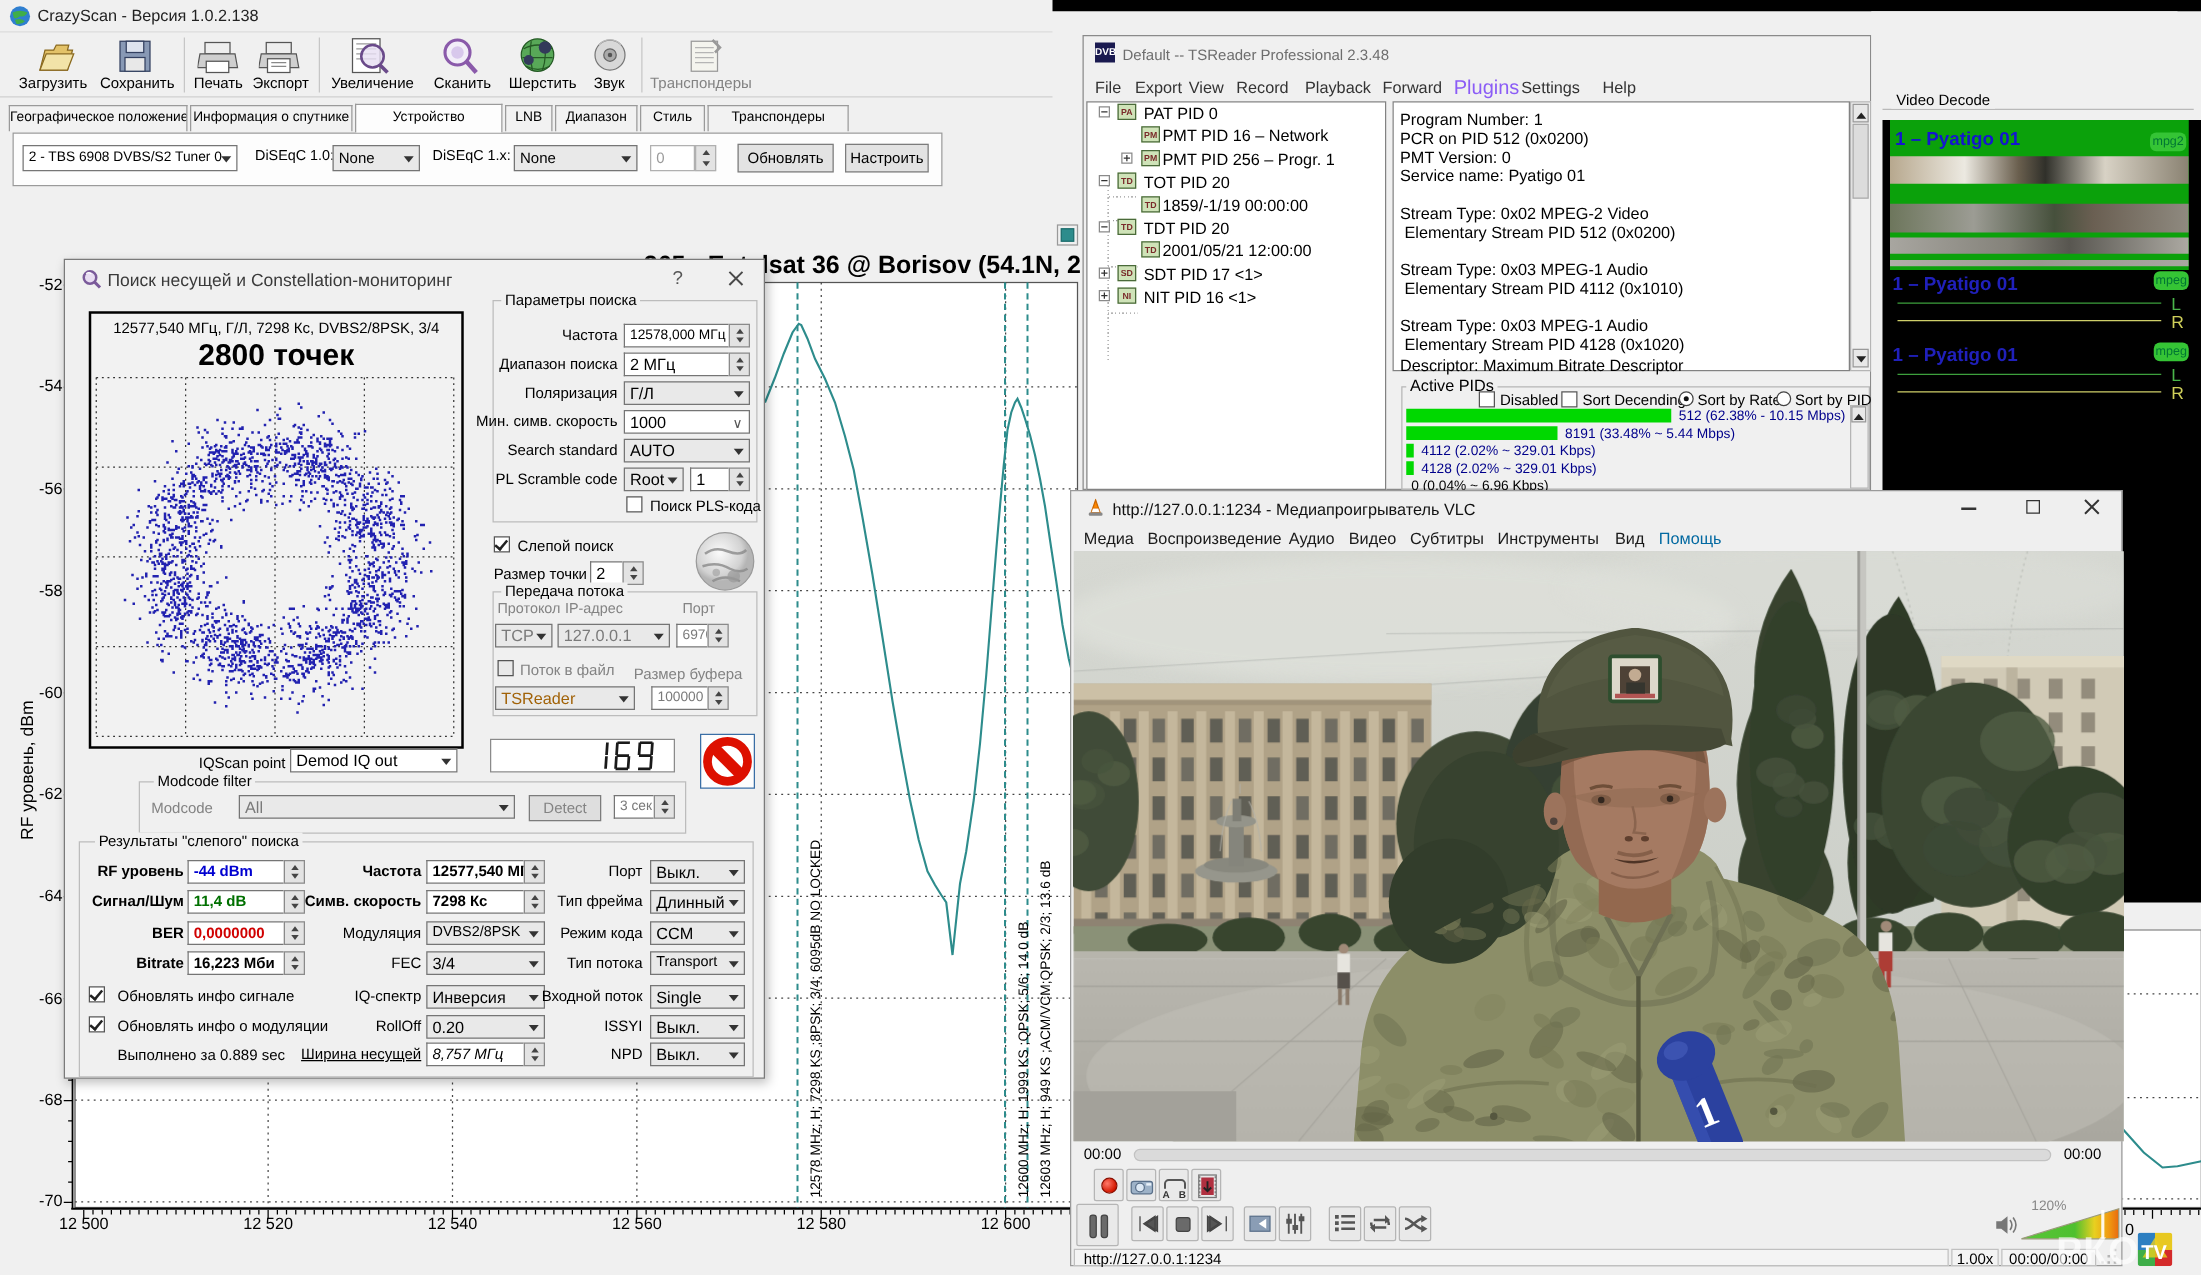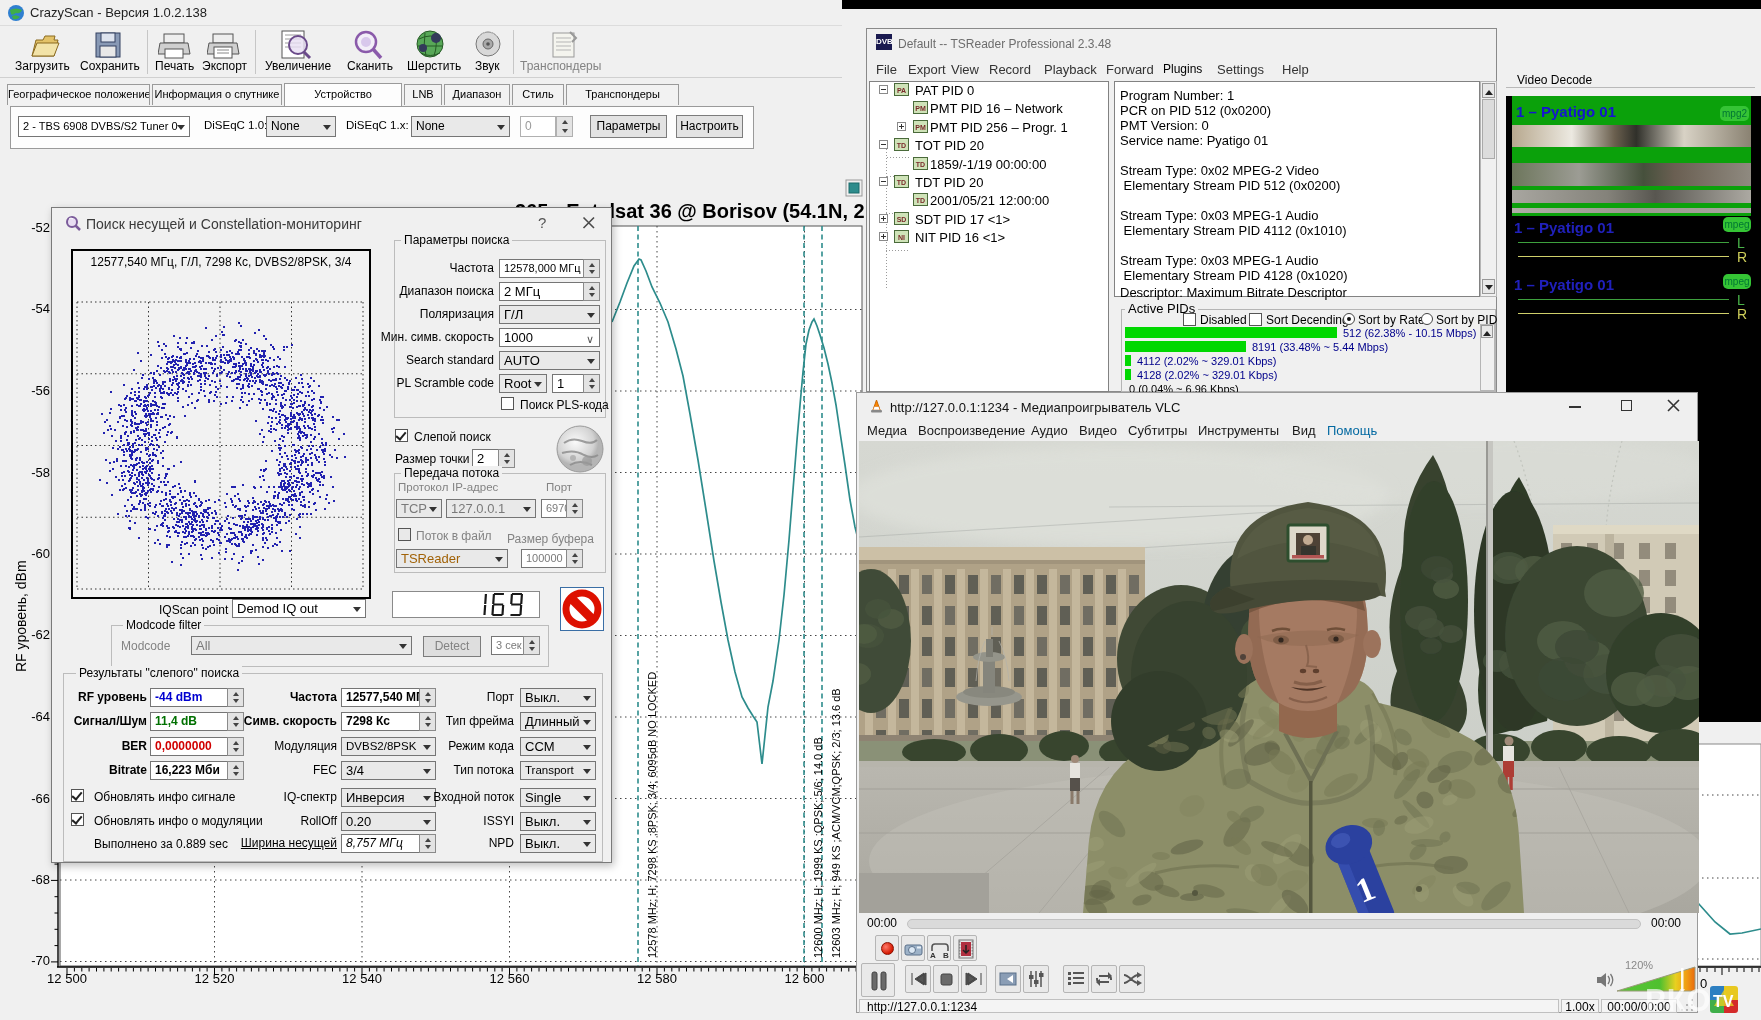--- a/index.html
+++ b/index.html
@@ -112,21 +112,21 @@
 
 <div id="devrow" class="abs" style="left:0;top:105px;width:842px;height:72px">
 <div class="abs" style="left:10px;top:1px;width:744px;height:43px;background:#fdfdfd;border:1px solid #9a9a9a"></div>
 <div class="combow" style="left:18px;top:11px;width:172px;height:21px;line-height:19px;font-size:11px">2 - TBS 6908 DVBS/S2 Tuner 0<span class="carr"></span></div>
 <div class="lbl" style="left:204px;top:14px;font-size:11.5px">DiSEqC 1.0:</div>
 <div class="combo" style="left:266px;top:11px;width:70px;height:21px;line-height:19px">None<span class="carr"></span></div>
 <div class="lbl" style="left:346px;top:14px;font-size:11.5px">DiSEqC 1.x:</div>
 <div class="combo" style="left:411px;top:11px;width:99px;height:21px;line-height:19px">None<span class="carr"></span></div>
 <div class="combow" style="left:520px;top:11px;width:36px;height:21px;line-height:19px;color:#9a9a9a;border-color:#b0b0b0">0</div>
 <div class="spin" style="left:556px;top:11px;height:21px;border-color:#b0b0b0"></div>
-<div class="btn" style="left:590px;top:10px;width:77px;height:23px;line-height:21px">Параметры</div>
+<div class="btn" style="left:590px;top:10px;width:77px;height:23px;line-height:21px">Обновлять</div>
 <div class="btn" style="left:676px;top:10px;width:67px;height:23px;line-height:21px">Настроить</div>
 </div>
 
 <div id="chart" class="abs" style="left:0;top:177px;width:866px;height:830px">
 <svg width="866" height="830" style="position:absolute;left:0;top:0">
 <rect x="60" y="49" width="802" height="740" fill="#ffffff" stroke="#555555" stroke-width="1"></rect>
 <line x1="60" y1="132.5" x2="862" y2="132.5" stroke="#444" stroke-width="1" stroke-dasharray="1.5 3.5"></line>
 <line x1="60" y1="214.0" x2="862" y2="214.0" stroke="#444" stroke-width="1" stroke-dasharray="1.5 3.5"></line>
 <line x1="60" y1="295.5" x2="862" y2="295.5" stroke="#444" stroke-width="1" stroke-dasharray="1.5 3.5"></line>
 <line x1="60" y1="377.0" x2="862" y2="377.0" stroke="#444" stroke-width="1" stroke-dasharray="1.5 3.5"></line>
@@ -190,21 +190,21 @@
 
 <div id="tsr" class="abs" style="left:866px;top:28px;width:631px;height:364px;background:#f0f0f0;border:1px solid #8a8a8a">
 <div class="abs" style="left:9px;top:5px;width:16px;height:16px;background:#1a1a50;color:#fff;font-size:8px;font-weight:bold;text-align:center;line-height:16px">DVB</div>
 <div class="lbl" style="left:31px;top:8px;color:#6d6d6d">Default -- TSReader Professional 2.3.48</div>
 <div class="lbl" style="left:9px;top:33px;font-size:13px;color:#333">File</div>
 <div class="lbl" style="left:41px;top:33px;font-size:13px;color:#333">Export</div>
 <div class="lbl" style="left:84px;top:33px;font-size:13px;color:#333">View</div>
 <div class="lbl" style="left:122px;top:33px;font-size:13px;color:#333">Record</div>
 <div class="lbl" style="left:177px;top:33px;font-size:13px;color:#333">Playback</div>
 <div class="lbl" style="left:239px;top:33px;font-size:13px;color:#333">Forward</div>
-<div class="lbl" style="left:296px;top:33px;font-size:12px;color:#000000">Plugins</div>
+<div class="lbl" style="left:296px;top:33px;font-size:16px;color:#8b5cf6">Plugins</div>
 <div class="lbl" style="left:350px;top:33px;font-size:13px;color:#333">Settings</div>
 <div class="lbl" style="left:415px;top:33px;font-size:13px;color:#333">Help</div>
 <div class="abs" style="left:2px;top:52px;width:240px;height:311px;background:#fff;border:1px solid #828282">
       <div class="abs" style="left:16px;top:64px;width:1px;height:143px;background:repeating-linear-gradient(180deg,#9a9a9a 0 1px,transparent 1px 3px)"></div>
       <div class="abs" style="left:17px;top:75px;width:24px;height:1px;background:repeating-linear-gradient(90deg,#9a9a9a 0 1px,transparent 1px 3px)"></div>
       <div class="abs" style="left:17px;top:94px;width:12px;height:1px;background:repeating-linear-gradient(90deg,#9a9a9a 0 1px,transparent 1px 3px)"></div>
       <div class="abs" style="left:16px;top:131px;width:24px;height:1px;background:repeating-linear-gradient(90deg,#9a9a9a 0 1px,transparent 1px 3px)"></div>
       <div class="abs" style="left:16px;top:168px;width:24px;height:1px;background:repeating-linear-gradient(90deg,#9a9a9a 0 1px,transparent 1px 3px)"></div>
     </div>
 <div class="abs" style="left:247px;top:52px;width:366px;height:216px;background:#fff;border:1px solid #828282"></div>
@@ -845,20 +845,21 @@
         <path d="M10.5 10.5 L15 15" stroke="#7a5a9a" stroke-width="2.5"></path>
         <path d="M4 4 q2 -2 4 0" stroke="#fff" fill="none"></path>
       </svg></div>
 <div class="lbl" style="left:34px;top:8px;font-size:14px;color:#3a3a3a">Поиск несущей и Constellation-мониторинг</div>
 <div class="lbl" style="left:486px;top:6px;font-size:15px;color:#555">?</div>
 <div class="abs" style="left:530px;top:8px"><svg width="14" height="14">
         <path d="M1.5 1.5 L12 12 M12 1.5 L1.5 12" stroke="#4a4a4a" stroke-width="1.6"></path>
       </svg></div>
 <div class="abs" style="left:19px;top:41px;width:300px;height:350px;background:#f2f2f2;border:2px solid #000">
 <div class="lbl" style="left:0;top:4px;width:296px;text-align:center;font-size:12px">12577,540 МГц, Г/Л, 7298 Кс, DVBS2/8PSK, 3/4</div>
+<div class="lbl" style="left:0;top:20px;width:296px;text-align:center;font-size:24px;font-weight:bold">2800 точек</div>
 <svg width="296" height="346" style="position:absolute;left:0;top:0">
         <line x1="4" y1="51" x2="4" y2="338" stroke="#333" stroke-width="1" stroke-dasharray="1.5 3"></line>
         <line x1="75.5" y1="51" x2="75.5" y2="338" stroke="#333" stroke-width="1" stroke-dasharray="1.5 3"></line>
         <line x1="147" y1="51" x2="147" y2="338" stroke="#333" stroke-width="1" stroke-dasharray="1.5 3"></line>
         <line x1="218.5" y1="51" x2="218.5" y2="338" stroke="#333" stroke-width="1" stroke-dasharray="1.5 3"></line>
         <line x1="290" y1="51" x2="290" y2="338" stroke="#333" stroke-width="1" stroke-dasharray="1.5 3"></line>
         <line x1="4" y1="51" x2="290" y2="51" stroke="#333" stroke-width="1" stroke-dasharray="1.5 3"></line>
         <line x1="4" y1="122.75" x2="290" y2="122.75" stroke="#333" stroke-width="1" stroke-dasharray="1.5 3"></line>
         <line x1="4" y1="194.5" x2="290" y2="194.5" stroke="#333" stroke-width="1" stroke-dasharray="1.5 3"></line>
         <line x1="4" y1="266.25" x2="290" y2="266.25" stroke="#333" stroke-width="1" stroke-dasharray="1.5 3"></line>

